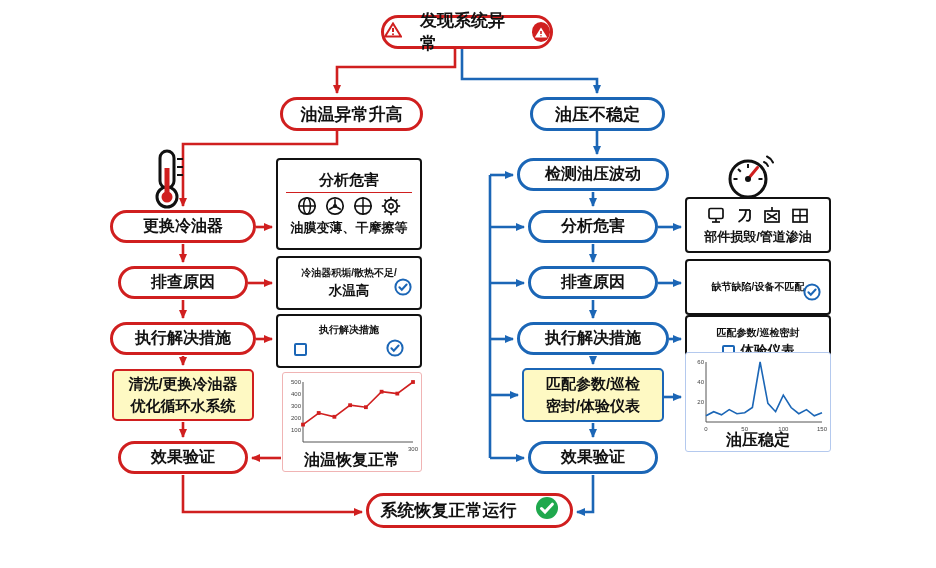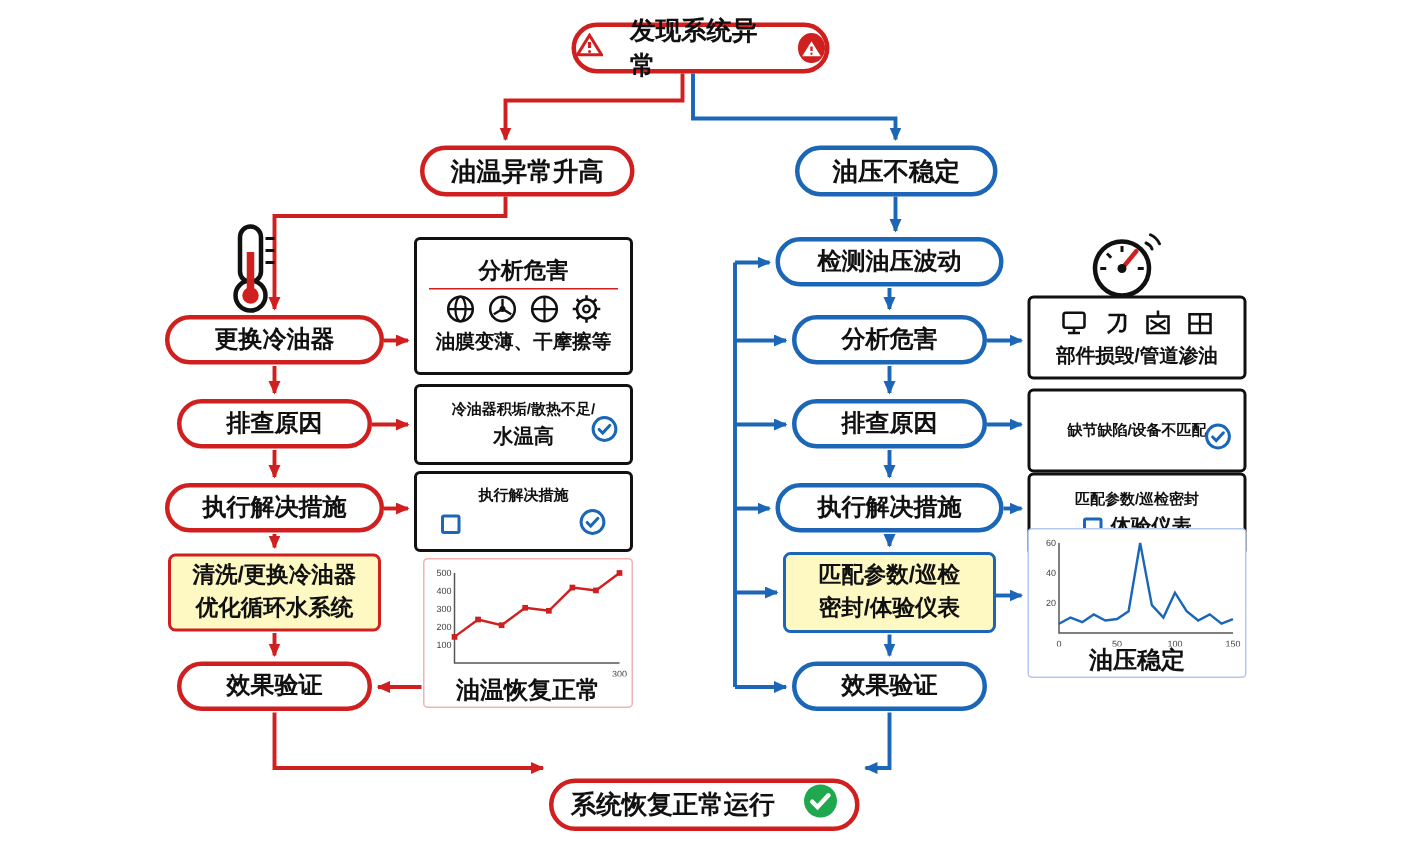--- a/index.html
+++ b/index.html
@@ -42,21 +42,21 @@
   #hazard-R{left:528px;top:210px;width:130px;height:33px}
   #invest-R{left:528px;top:266px;width:130px;height:33px}
   #exec-R{left:517px;top:322px;width:152px;height:33px}
   #action-R{left:522px;top:368px;width:142px;height:54px}
   #verify-R{left:528px;top:441px;width:130px;height:33px}
   #gauge{left:724px;top:152px}
   #hazardR{left:685px;top:197px;width:146px;height:56px}
   #causeR{left:685px;top:259px;width:146px;height:56px}
   #execR{left:685px;top:315px;width:146px;height:56px}
   #chartR{left:685px;top:352px;width:146px;height:100px}
-  #end-node{left:366px;top:519px;width:207px;height:35px}
+  #end-node{left:366px;top:493px;width:207px;height:35px}
   .cc-right{position:absolute;right:8px;bottom:8px}
 </style>
 </head>
 <body>
 
 <div id="canvas">
 
   <svg id="connectors" width="936" height="568">
     <defs>
       <marker id="arrR" markerUnits="userSpaceOnUse" markerWidth="10" markerHeight="9" refX="8" refY="4" orient="auto">

